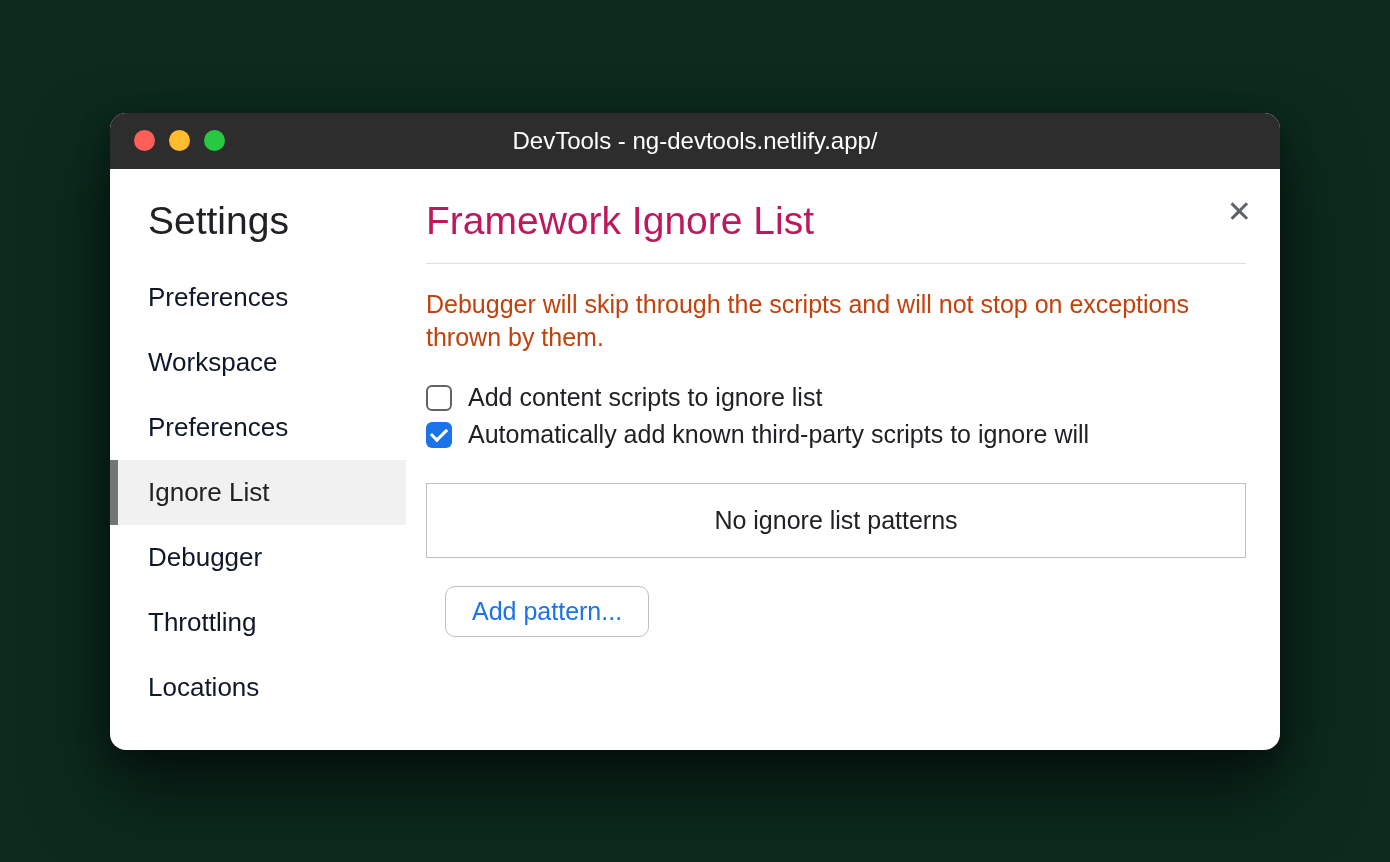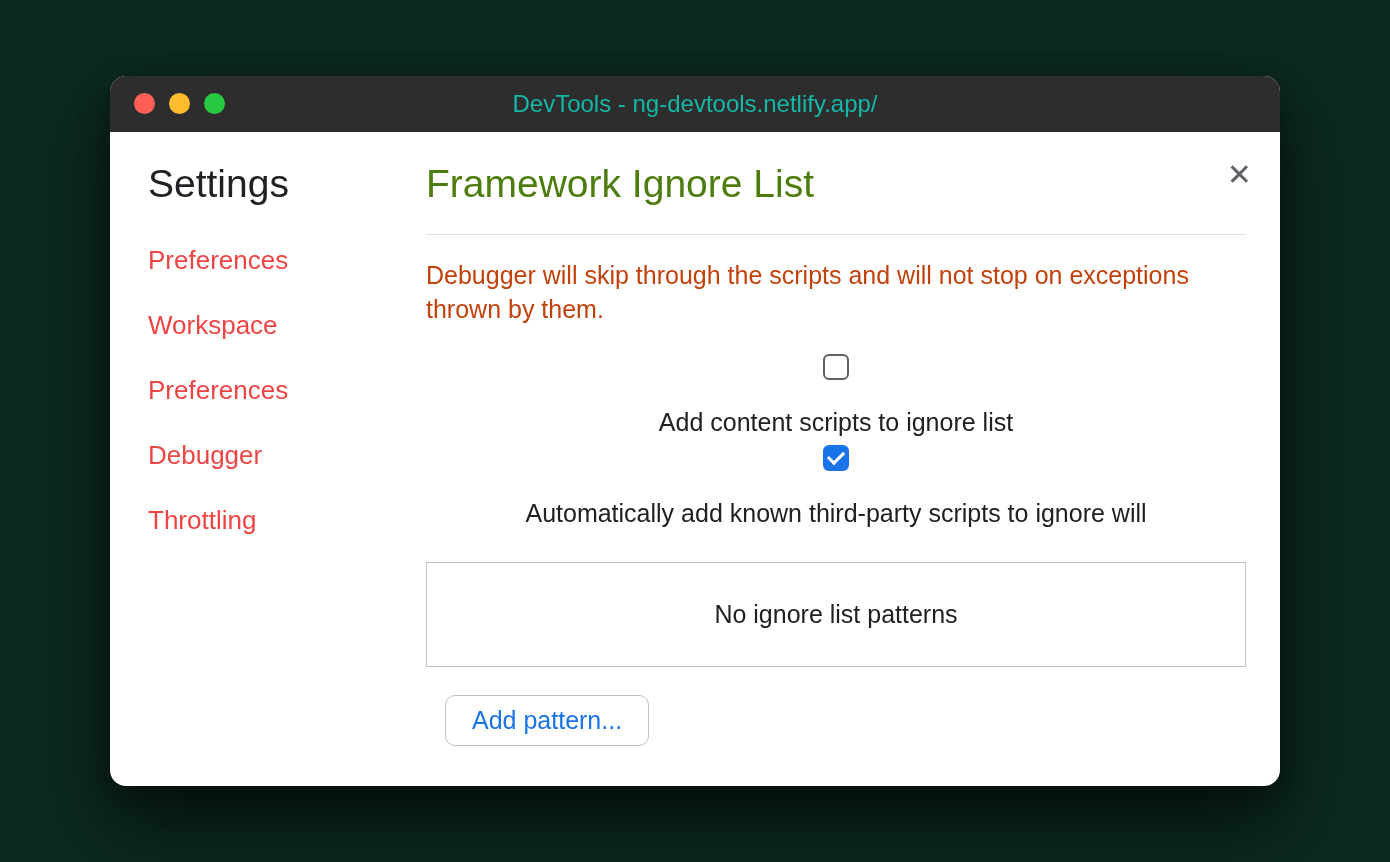--- a/index.html
+++ b/index.html
@@ -36,21 +36,21 @@
       height: 21px;
       border-radius: 50%;
     }
     .tl.red { background: #ff5f57; }
     .tl.yellow { background: #febc2e; }
     .tl.green { background: #28c840; }
     .window-title {
       position: absolute;
       left: 50%;
       transform: translateX(-50%);
-      color: #14b8a6;
+      color: #ffffff;
       font-size: 24px;
       font-weight: 500;
     }
     .body {
       display: flex;
       position: relative;
       min-height: 580px;
     }
     .close-x {
       position: absolute;
@@ -67,21 +67,21 @@
       padding: 30px 0 30px 0;
     }
     .sidebar-title {
       font-size: 39px;
       font-weight: 500;
       color: #202124;
       padding: 0 0 22px 38px;
     }
     .nav-item {
       font-size: 26px;
-      color: #ef4444;
+      color: #0f172a;
       padding: 17px 0 17px 38px;
       cursor: pointer;
       position: relative;
     }
     .nav-item.active {
       background: #f1f1f1;
       color: #202124;
     }
     .nav-item.active::before {
       content: "";
@@ -92,38 +92,37 @@
       width: 8px;
       background: #757575;
     }
     .main {
       flex: 1;
       padding: 30px 34px 40px 20px;
     }
     .main-title {
       font-size: 39px;
       font-weight: 400;
-      color: #4d7c0f;
-      padding-bottom: 28px;
+      color: #be185d;
+      padding-bottom: 20px;
       border-bottom: 1px solid #e0e0e0;
     }
     .description {
       font-size: 25px;
       color: #c2410c;
       padding: 24px 0 24px 0;
       line-height: 1.35;
     }
     .checkbox-row {
       display: flex;
       align-items: center;
-      gap: 28px;
+      gap: 16px;
       padding: 4px 0;
       font-size: 25px;
       color: #202124;
-      flex-direction: column;
     }
     .cb {
       width: 26px;
       height: 26px;
       border-radius: 6px;
       flex-shrink: 0;
       position: relative;
     }
     .cb.unchecked {
       border: 2.5px solid #5f6368;
@@ -141,21 +140,21 @@
       height: 13px;
       border: solid #fff;
       border-width: 0 3.5px 3.5px 0;
       transform: rotate(45deg);
     }
     .patterns-box {
       border: 1px solid #c0c0c0;
       text-align: center;
       font-size: 25px;
       color: #202124;
-      padding: 37px 0;
+      padding: 22px 0;
       margin-top: 30px;
     }
     .add-pattern-btn {
       display: inline-block;
       border: 1px solid #c0c0c0;
       border-radius: 10px;
       color: #1a73e8;
       font-size: 25px;
       padding: 10px 26px;
       margin-top: 28px;
@@ -179,22 +178,24 @@
   </div>
 
   <div class="body">
     <div class="close-x">✕</div>
 
     <div class="sidebar">
       <div class="sidebar-title">Settings</div>
       <div class="nav-item">Preferences</div>
       <div class="nav-item">Workspace</div>
       <div class="nav-item">Preferences</div>
+      <div class="nav-item active">Ignore List</div>
       <div class="nav-item">Debugger</div>
       <div class="nav-item">Throttling</div>
+      <div class="nav-item">Locations</div>
     </div>
 
     <div class="main">
       <div class="main-title">Framework Ignore List</div>
       <div class="description">Debugger will skip through the scripts and will not stop on exceptions thrown by them.</div>
 
       <div class="checkbox-row">
         <div class="cb unchecked"></div>
         <span>Add content scripts to ignore list</span>
       </div>

